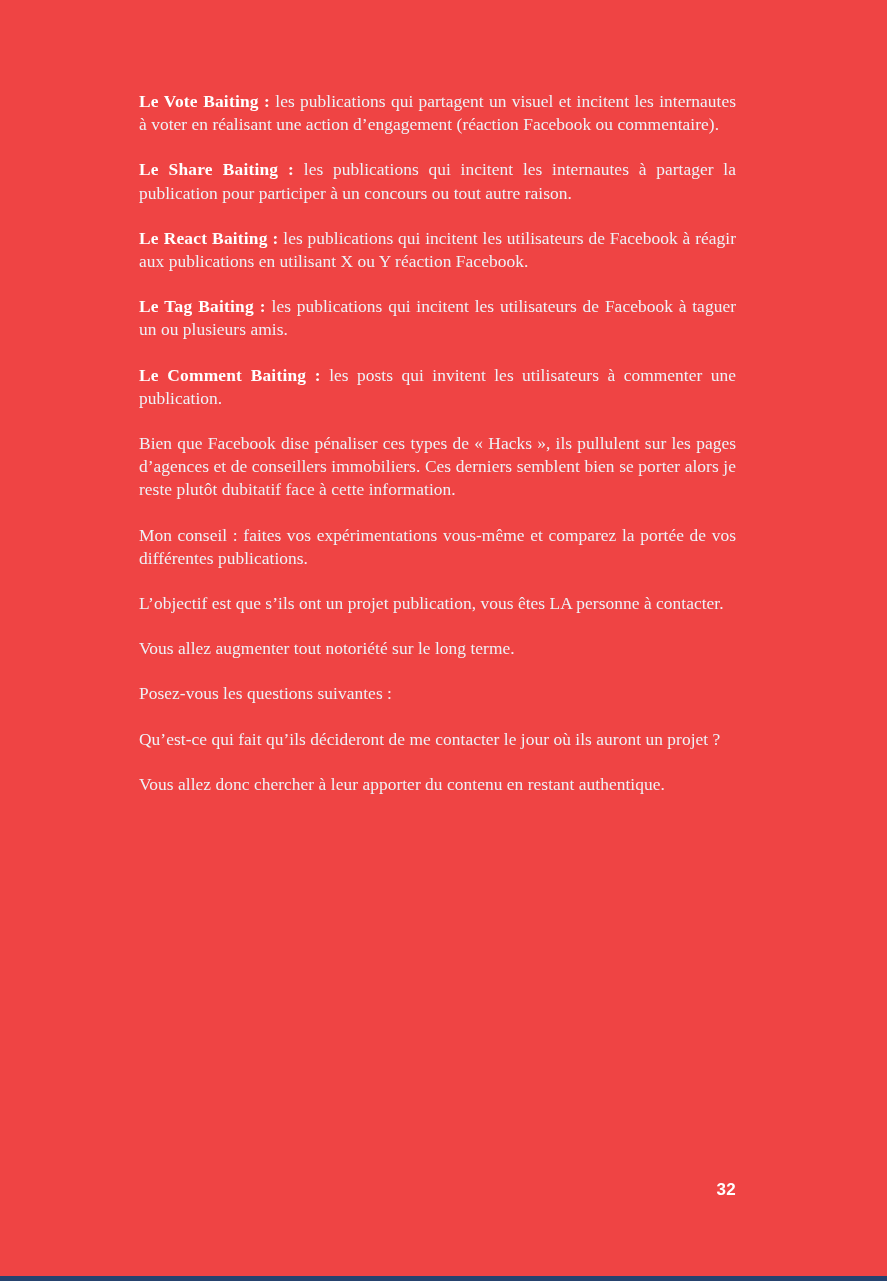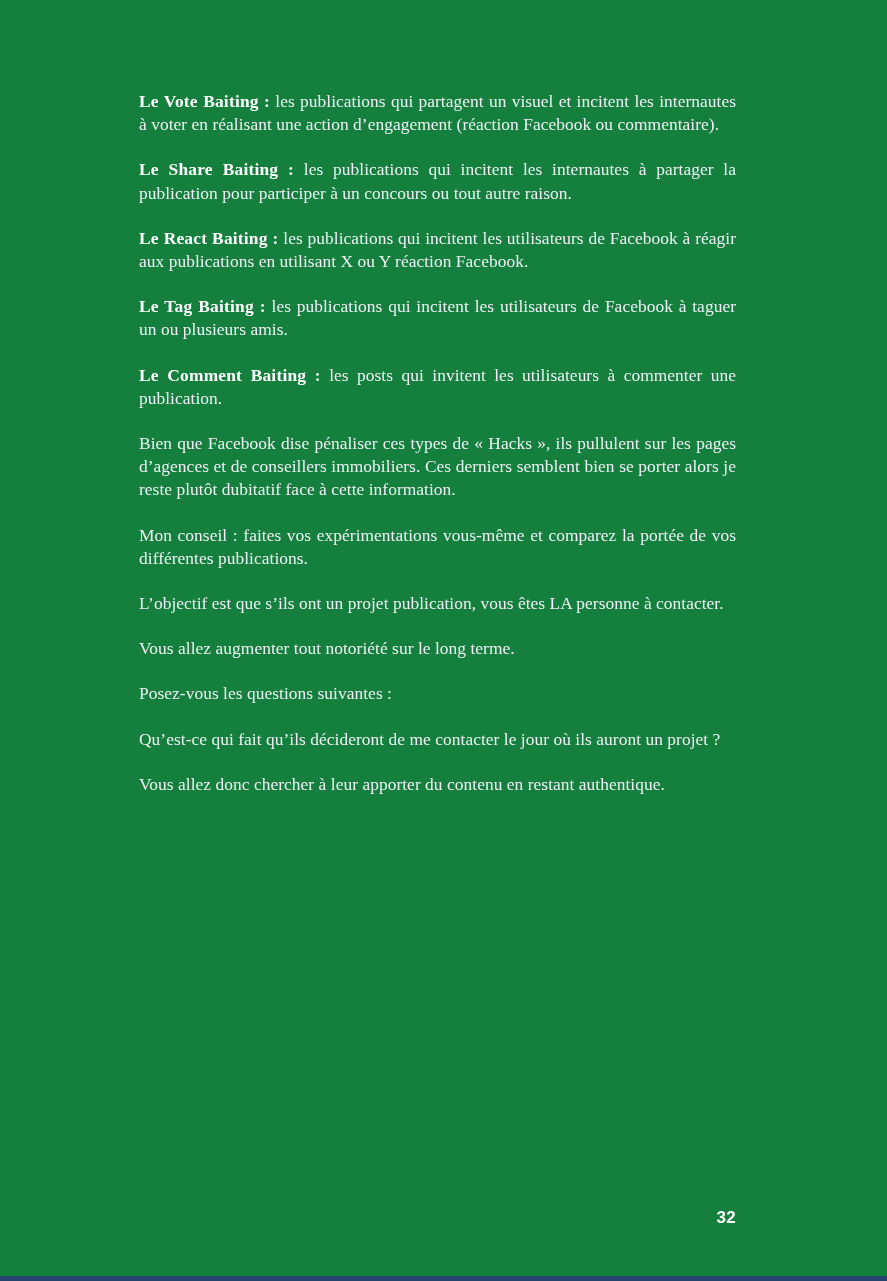--- a/index.html
+++ b/index.html
@@ -12,21 +12,21 @@
     background: #2a4d80;
     font-family: "Liberation Serif", "DejaVu Serif", serif;
     overflow: hidden;
     position: relative;
   }
 
   
   #page {
     position: absolute;
     inset: 0;
-    background: #15803d;
+    background: #ef4444;
     box-sizing: border-box;
   }
 
   
   #bottom-edge {
     position: absolute;
     left: 0;
     right: 0;
     bottom: 0;
     height: 5px;
@@ -60,21 +60,21 @@
     font-weight: 700;
     color: #ffffff;
     letter-spacing: 0.2px;
   }
 
   
   #folio {
     position: absolute;
     left: 139px;
     width: 597px;
-    top: 1208px;
+    top: 1180px;
     text-align: right;
     color: #ffffff;
     font-family: "Liberation Sans", "DejaVu Sans", sans-serif;
     font-size: 17px;
     font-weight: 700;
     letter-spacing: 0.3px;
   }
 </style>
 </head>
 <body>

